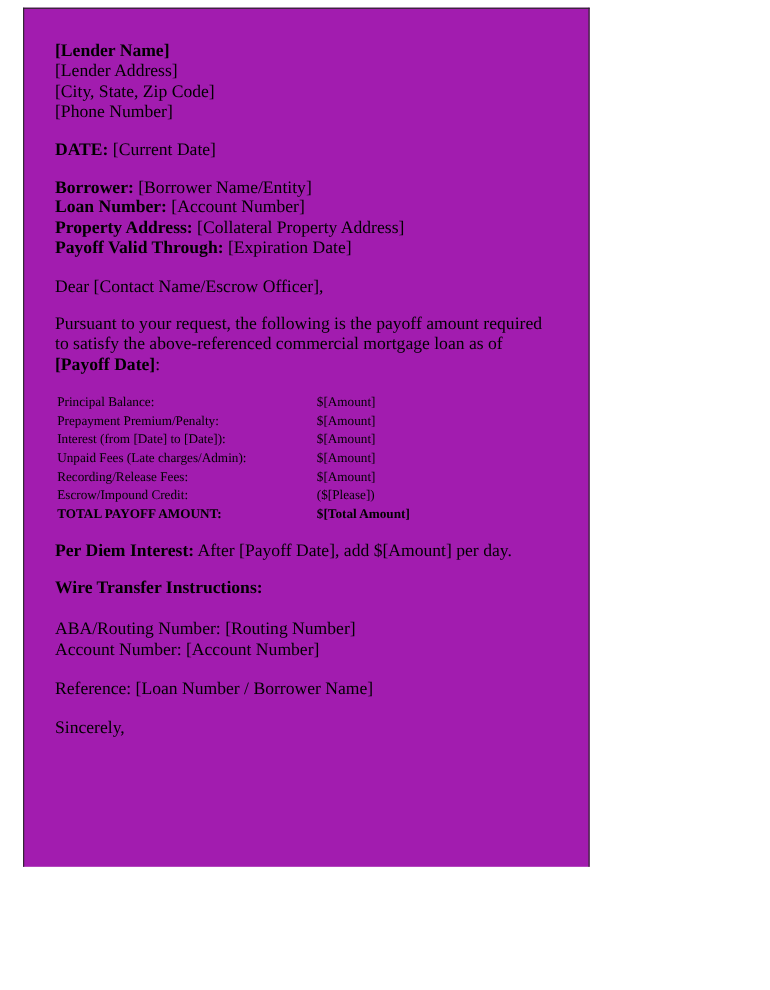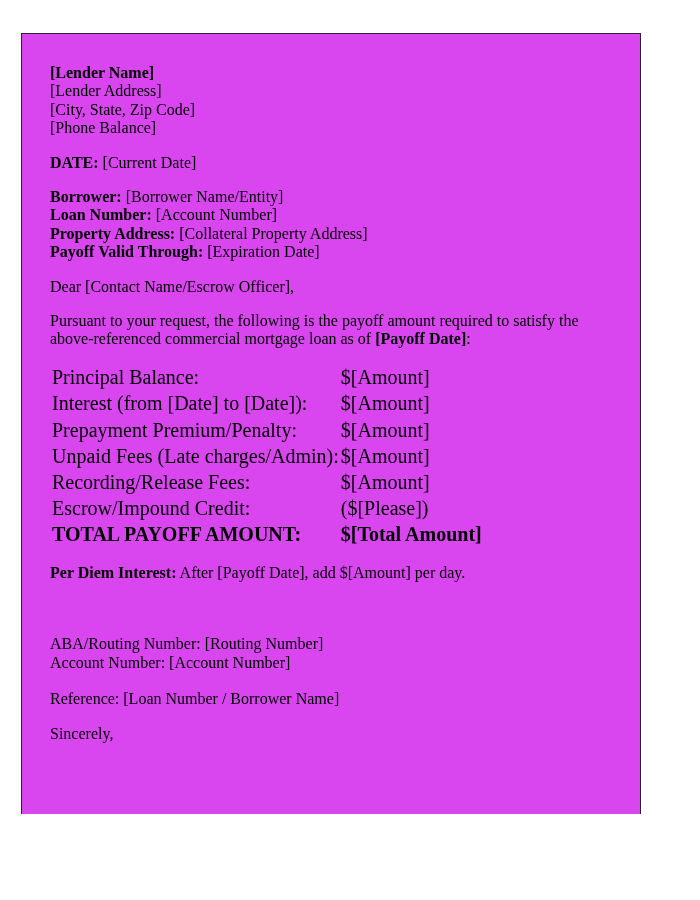--- a/index.html
+++ b/index.html
@@ -9,47 +9,47 @@
   }
   body {
     width: 700px;
     height: 900px;
     position: relative;
     overflow: hidden;
   }
   .letter-frame {
     position: absolute;
     left: 21px;
-    top: 33px;
-    width: 620px;
+    top: 7px;
+    width: 515px;
     height: 781px;
     box-sizing: border-box;
     border: 1px solid #262626;
     border-bottom: none;
-    background: #d946ef;
+    background: #a21caf;
   }
   .letter-body {
     padding: 30px 28px 0 28px;
     font-family: "Liberation Serif", "DejaVu Serif", serif;
     font-size: 16px;
     line-height: 1.15;
     color: #000000;
   }
   .letter-body p {
     margin: 0 0 16px 0;
   }
   .payoff-table {
     border-collapse: collapse;
     margin: 0 2px 16px 2px;
   }
   .payoff-table td {
     padding: 1.6px 0;
     vertical-align: top;
     font-family: "Liberation Serif", "DejaVu Serif", serif;
-    font-size: 20px;
+    font-size: 12px;
     line-height: 1.15;
   }
   .payoff-table td.row-label {
     width: 234px;
     white-space: nowrap;
     padding-right: 2px;
   }
   .payoff-table tr.total-row td {
     font-weight: bold;
   }
@@ -57,46 +57,46 @@
 </style>
 </head>
 <body>
 
 <div class="letter-frame">
   <div class="letter-body">
 
     <p><strong>[Lender Name]</strong><br>
       <span>[Lender Address]</span><br>
       <span>[City, State, Zip Code]</span><br>
-      <span>[Phone Balance]</span></p>
+      <span>[Phone Number]</span></p>
 
     <p><strong>DATE:</strong> <span>[Current Date]</span></p>
 
 
     <p><strong>Borrower:</strong> <span>[Borrower Name/Entity]</span><br>
       <strong>Loan Number:</strong> <span>[Account Number]</span><br>
       <strong>Property Address:</strong> <span>[Collateral Property Address]</span><br>
       <strong>Payoff Valid Through:</strong> <span>[Expiration Date]</span></p>
 
     <p>Dear [Contact Name/Escrow Officer],</p>
 
     <p><span>Pursuant to your request, the following is the payoff amount required to satisfy the above-referenced commercial mortgage loan as of</span> <strong>[Payoff Date]</strong><span>:</span></p>
 
     <table class="payoff-table">
       <tbody>
         <tr>
           <td class="row-label">Principal Balance:</td>
           <td>$[Amount]</td>
         </tr>
         <tr>
-          <td class="row-label">Interest (from [Date] to [Date]):</td>
+          <td class="row-label">Prepayment Premium/Penalty:</td>
           <td>$[Amount]</td>
         </tr>
         <tr>
-          <td class="row-label">Prepayment Premium/Penalty:</td>
+          <td class="row-label">Interest (from [Date] to [Date]):</td>
           <td>$[Amount]</td>
         </tr>
         <tr>
           <td class="row-label">Unpaid Fees (Late charges/Admin):</td>
           <td>$[Amount]</td>
         </tr>
         <tr>
           <td class="row-label">Recording/Release Fees:</td>
           <td>$[Amount]</td>
         </tr>
@@ -106,21 +106,21 @@
         </tr>
         <tr class="total-row">
           <td class="row-label">TOTAL PAYOFF AMOUNT:</td>
           <td>$[Total Amount]</td>
         </tr>
       </tbody>
     </table>
 
     <p><strong>Per Diem Interest:</strong> <span>After [Payoff Date], add $[Amount] per day.</span></p>
 
-    <p><br>
+    <p><strong>Wire Transfer Instructions:</strong><br>
       <br>
       <span>ABA/Routing Number: [Routing Number]</span><br>
       <span>Account Number: [Account Number]</span><br>
       <br>
       <span>Reference: [Loan Number / Borrower Name]</span></p>
 
 
     <p>Sincerely,</p>
 
   </div>

